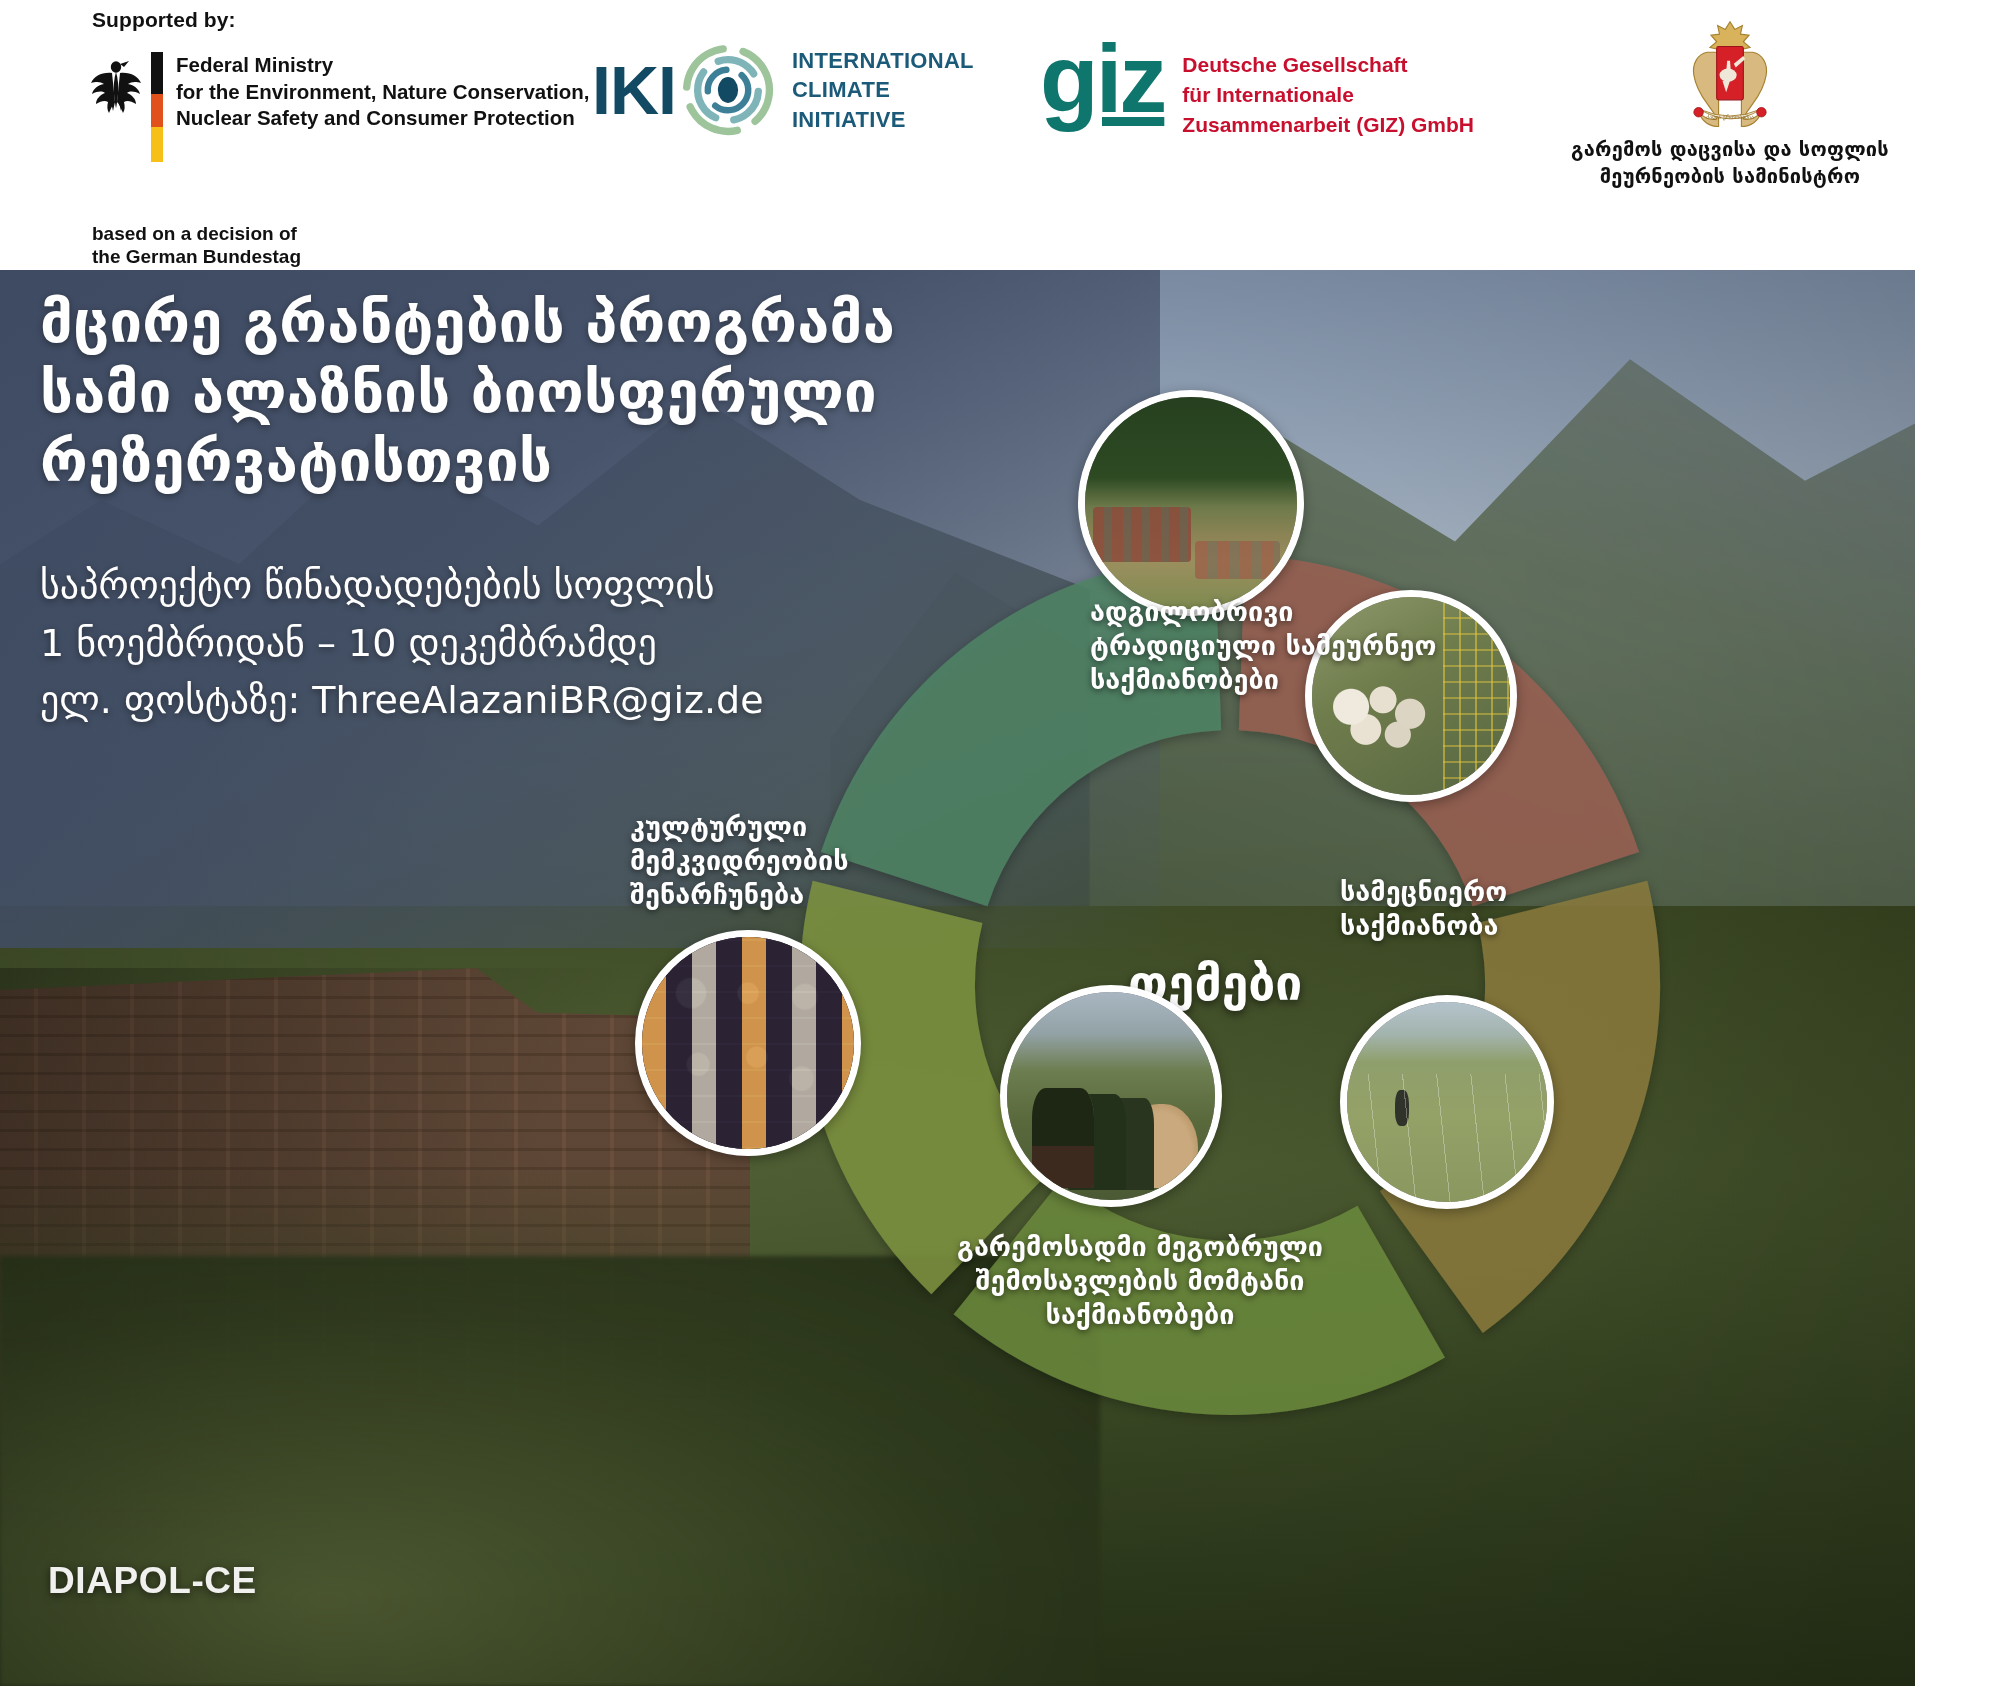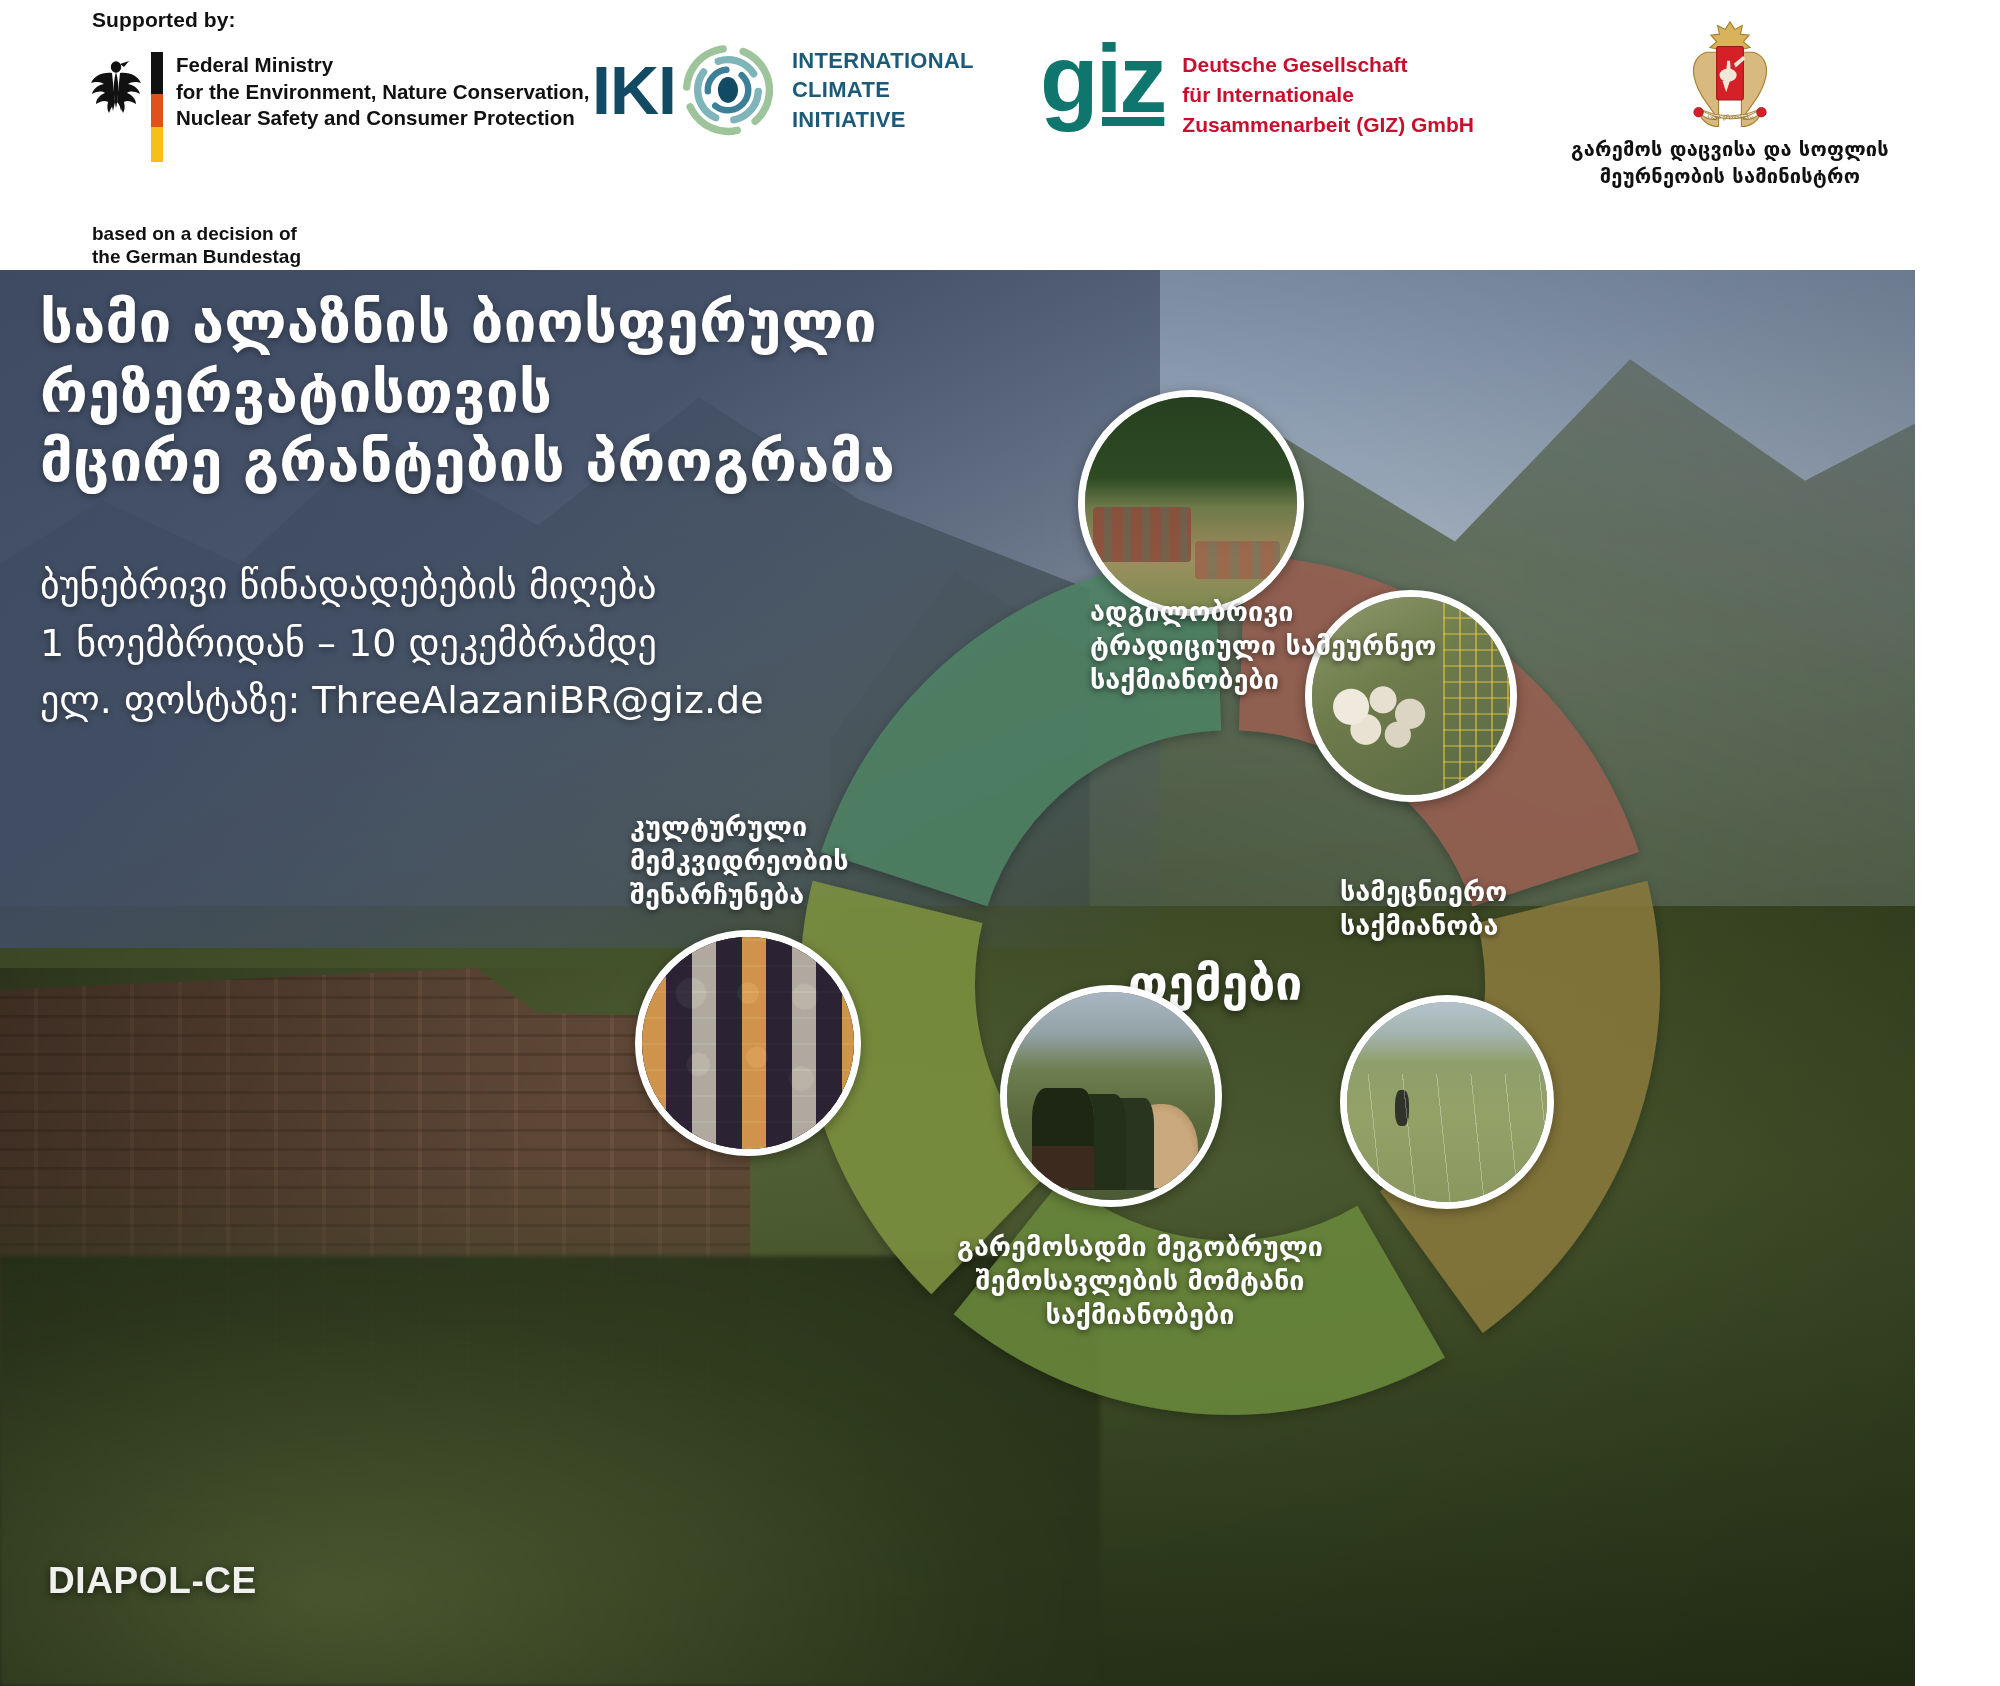--- a/index.html
+++ b/index.html
@@ -246,25 +246,25 @@
     <div class="bg-ruin-sh"></div>
     <div class="bg-grass2"></div>
     <div class="bg-shrub"></div>
     <div class="bg-vign"></div>
   </div>
 
   <div class="panel"></div>
 
   <div class="txtwrap">
     <div class="title">
+      <div>მცირე გრანტების პროგრამა</div>
       <div>სამი ალაზნის ბიოსფერული რეზერვატისთვის</div>
-      <div>მცირე გრანტების პროგრამა</div>
     </div>
     <div class="subblock">
-      <div>ბუნებრივი წინადადებების მიღება</div>
+      <div>საპროექტო წინადადებების სოფლის</div>
       <div>1 ნოემბრიდან – 10 დეკემბრამდე</div>
       <div>ელ. ფოსტაზე: ThreeAlazaniBR@giz.de</div>
     </div>
   </div>
 
   <div class="donut">
     <svg width="980" height="1150" viewBox="0 0 980 1150">
       <defs>
         <filter id="softsh" x="-20%" y="-20%" width="140%" height="140%">
           <feDropShadow dx="0" dy="3" stdDeviation="6" flood-color="#000" flood-opacity="0.33"></feDropShadow>

